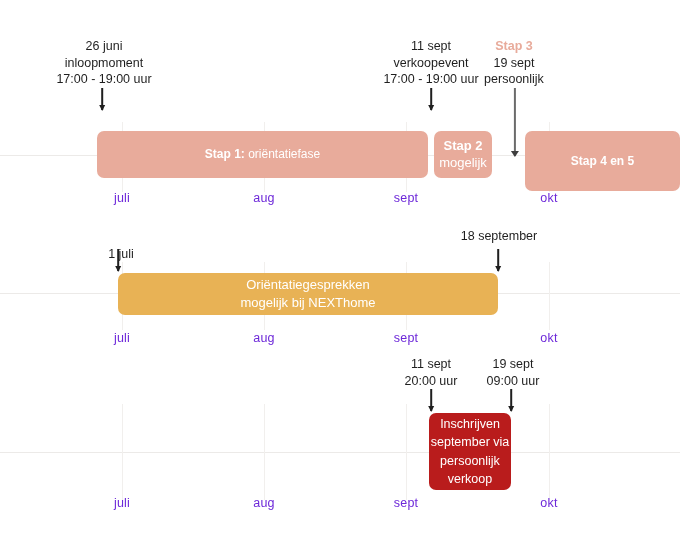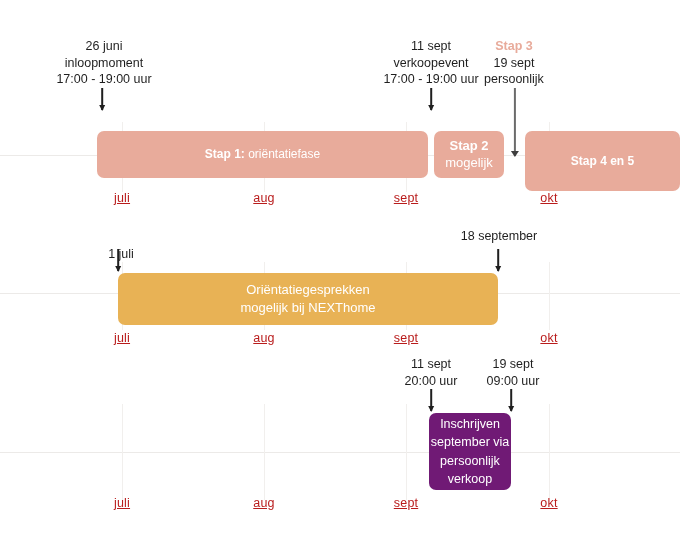--- a/index.html
+++ b/index.html
@@ -32,42 +32,41 @@
   .vgrid {
     position: absolute;
     width: 1px;
     background: #f1efed;
   }
 
   
   .month-label {
     position: absolute;
     font-size: 12.5px;
-    color: #b91c1c;
+    color: #6d28d9;
     letter-spacing: 0.2px;
     white-space: nowrap;
     transform: translateX(-50%);
-    text-decoration: underline;
   }
 
   
   .bar {
     position: absolute;
     border-radius: 7px;
     display: flex;
     align-items: center;
     justify-content: center;
     text-align: center;
     color: #ffffff;
     box-sizing: border-box;
     line-height: 1.25;
   }
   .bar-salmon { background: #e8ab9b; }
   .bar-orange { background: #e8b255; }
-  .bar-green  { background: #701a75; text-align: center; }
+  .bar-green  { background: #b91c1c; text-align: center; }
 
   .bar-text {
     font-size: 13px;
     padding: 0 6px;
   }
   .bar-text.big { font-size: 12px; }
   .bar-text b { font-weight: bold; }
   .bar-text .reg { font-weight: normal; }
   .bar-text-green {
     font-size: 12.5px;
@@ -155,21 +154,21 @@
     <span class="line accent">Stap 3</span>
     <span class="line">19 sept</span>
     <span class="line">persoonlijk</span>
   </div>
   <div class="arrow gray" style="left:515px; top:88px; height:68px;"></div>
 
   <div class="bar bar-salmon" style="left:97px; top:131px; width:331px; height:47px;">
     <span class="bar-text big"><b>Stap 1:</b><span class="reg"> oriëntatiefase</span></span>
   </div>
 
-  <div class="bar bar-salmon" style="left:434px; top:131px; width:70px; height:47px; flex-direction:column;text-align:center;">
+  <div class="bar bar-salmon" style="left:434px; top:131px; width:58px; height:47px; flex-direction:column;text-align:center;">
     <span class="bar-text" style="padding:0;"><b>Stap 2</b></span>
     <span class="bar-text reg" style="padding:0;">mogelijk</span>
   </div>
 
   <div class="bar bar-salmon" style="left:525px; top:131px; width:155px; height:60px;">
     <span class="bar-text big"><b>Stap 4 en 5</b></span>
   </div>
 
   <div class="month-label" style="left:122px; top:191px;">juli</div>
   <div class="month-label" style="left:264px; top:191px;">aug</div>
@@ -184,21 +183,21 @@
   <div class="annot" style="left:121px; top:246px;">
     <span class="line">1 juli</span>
   </div>
   <div class="arrow" style="left:118px; top:249px; height:22px;"></div>
 
   <div class="annot" style="left:499px; top:228px;">
     <span class="line">18 september</span>
   </div>
   <div class="arrow" style="left:498px; top:249px; height:22px;"></div>
 
-  <div class="bar bar-orange" style="left:118px; top:273px; width:380px; height:52px; flex-direction:column;">
+  <div class="bar bar-orange" style="left:118px; top:273px; width:380px; height:42px; flex-direction:column;">
     <span class="bar-text-orange">Oriëntatiegesprekken</span>
     <span class="bar-text-orange">mogelijk bij NEXThome</span>
   </div>
 
   <div class="month-label" style="left:122px; top:331px;">juli</div>
   <div class="month-label" style="left:264px; top:331px;">aug</div>
   <div class="month-label" style="left:406px; top:331px;">sept</div>
   <div class="month-label" style="left:549px; top:331px;">okt</div>
 
   <div class="vgrid" style="left:122px; top:404px; height:96px;"></div>

